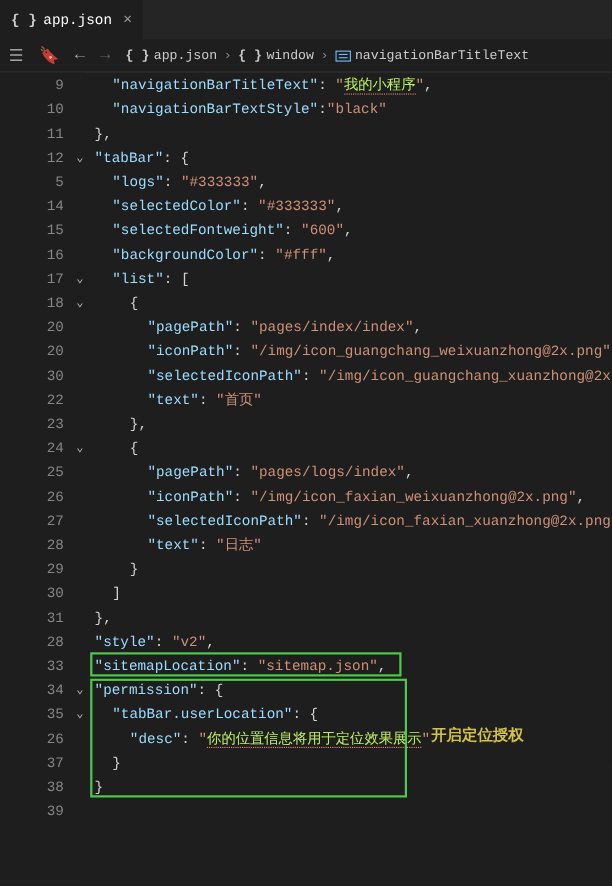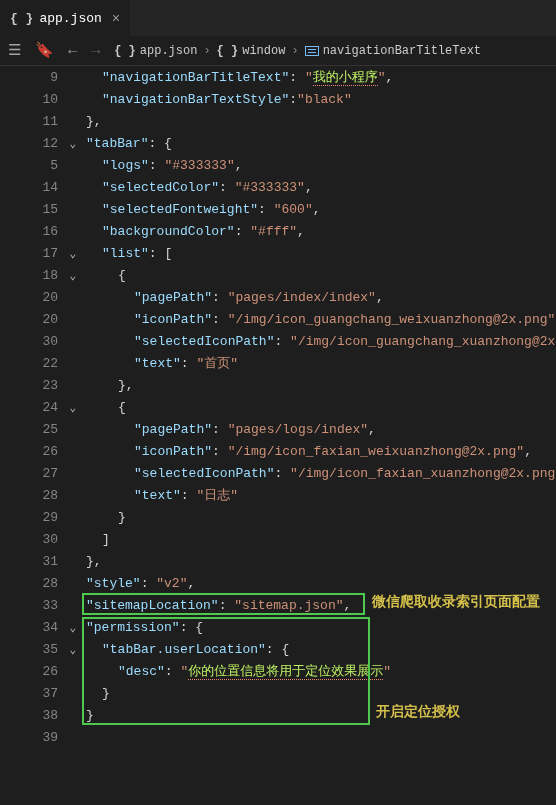--- a/index.html
+++ b/index.html
@@ -210,17 +210,16 @@
     <div class="cline i1"><span class="key">"<span>style</span>"</span><span class="punc">: </span><span class="str">"<span>v2</span>"</span><span class="punc">,</span></div>
     <div class="cline i1"><span class="key">"<span>sitemapLocation</span>"</span><span class="punc">: </span><span class="str">"<span>sitemap.json</span>"</span><span class="punc">,</span></div>
     <div class="cline i1"><span class="key">"<span>permission</span>"</span><span class="punc">: {</span></div>
     <div class="cline i2"><span class="key">"<span>tabBar.userLocation</span>"</span><span class="punc">: {</span></div>
     <div class="cline i3"><span class="key">"<span>desc</span>"</span><span class="punc">: </span><span class="str">"<span class="red">你的位置信息将用于定位效果展示</span>"</span></div>
     <div class="cline i2"><span class="punc">}</span></div>
     <div class="cline i1"><span class="punc">}</span></div>
     <div class="cline"></div>
 
     <div class="green-box" style="top:527px;left:4px;width:283px;height:22px;"></div>
-    <div class="annotation" style="top:527px;left:294px;">微信爬取收录索引页面配置</div>
     <div class="green-box" style="top:551px;left:4px;width:288px;height:108px;"></div>
-    <div class="annotation" style="top:594px;left:298px;margin-top:43px;">开启定位授权</div>
+    <div class="annotation" style="top:594px;left:314px;">开启定位授权</div>
   </div>
 </div>
 
 </body></html>

